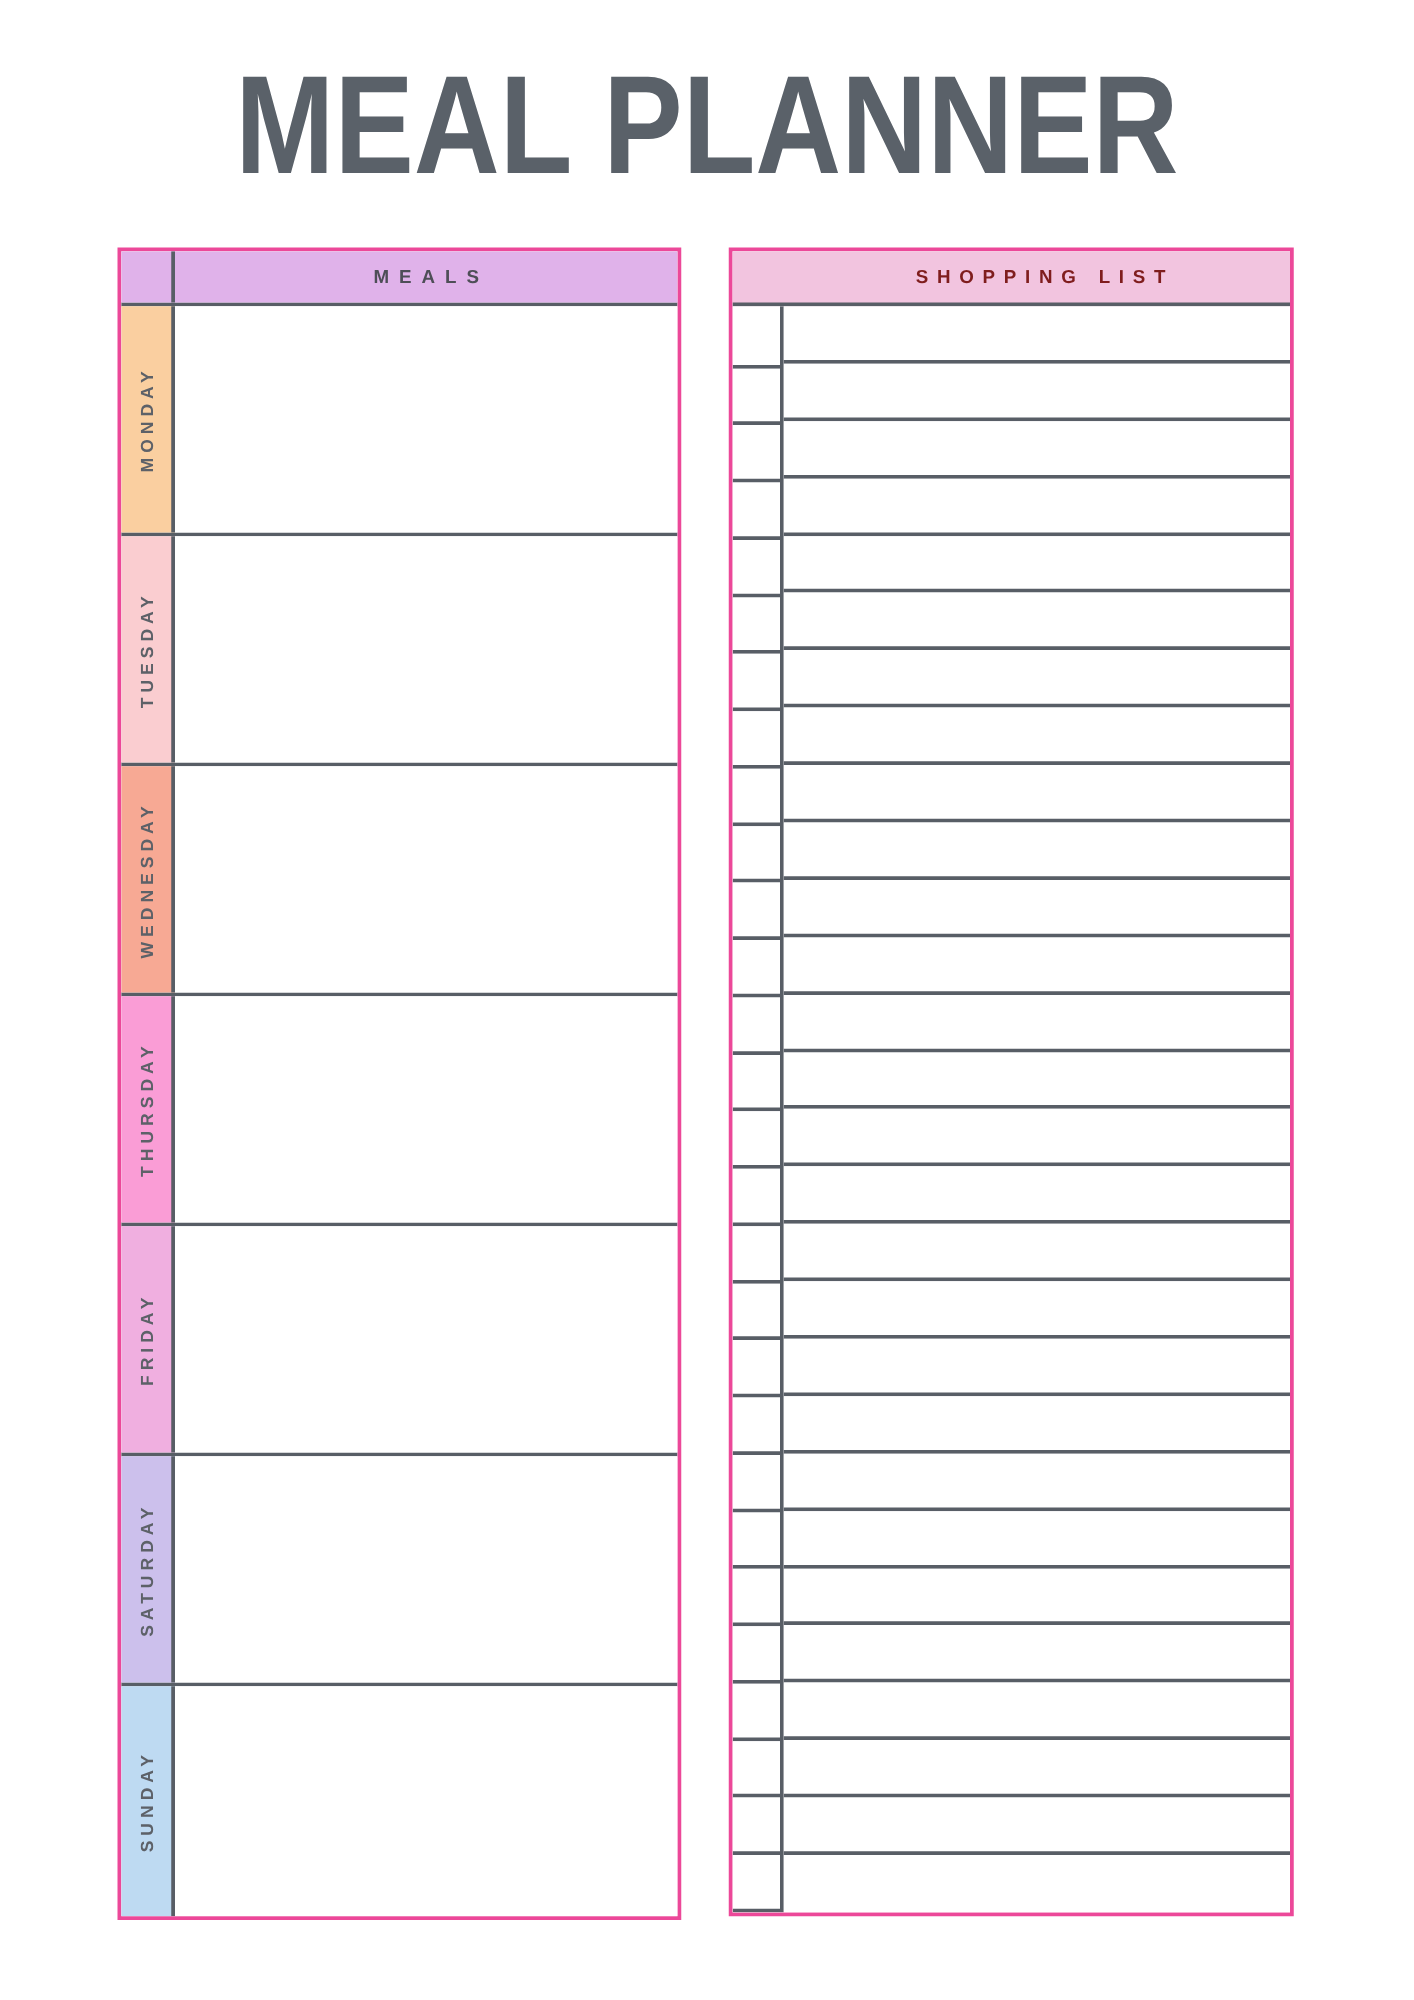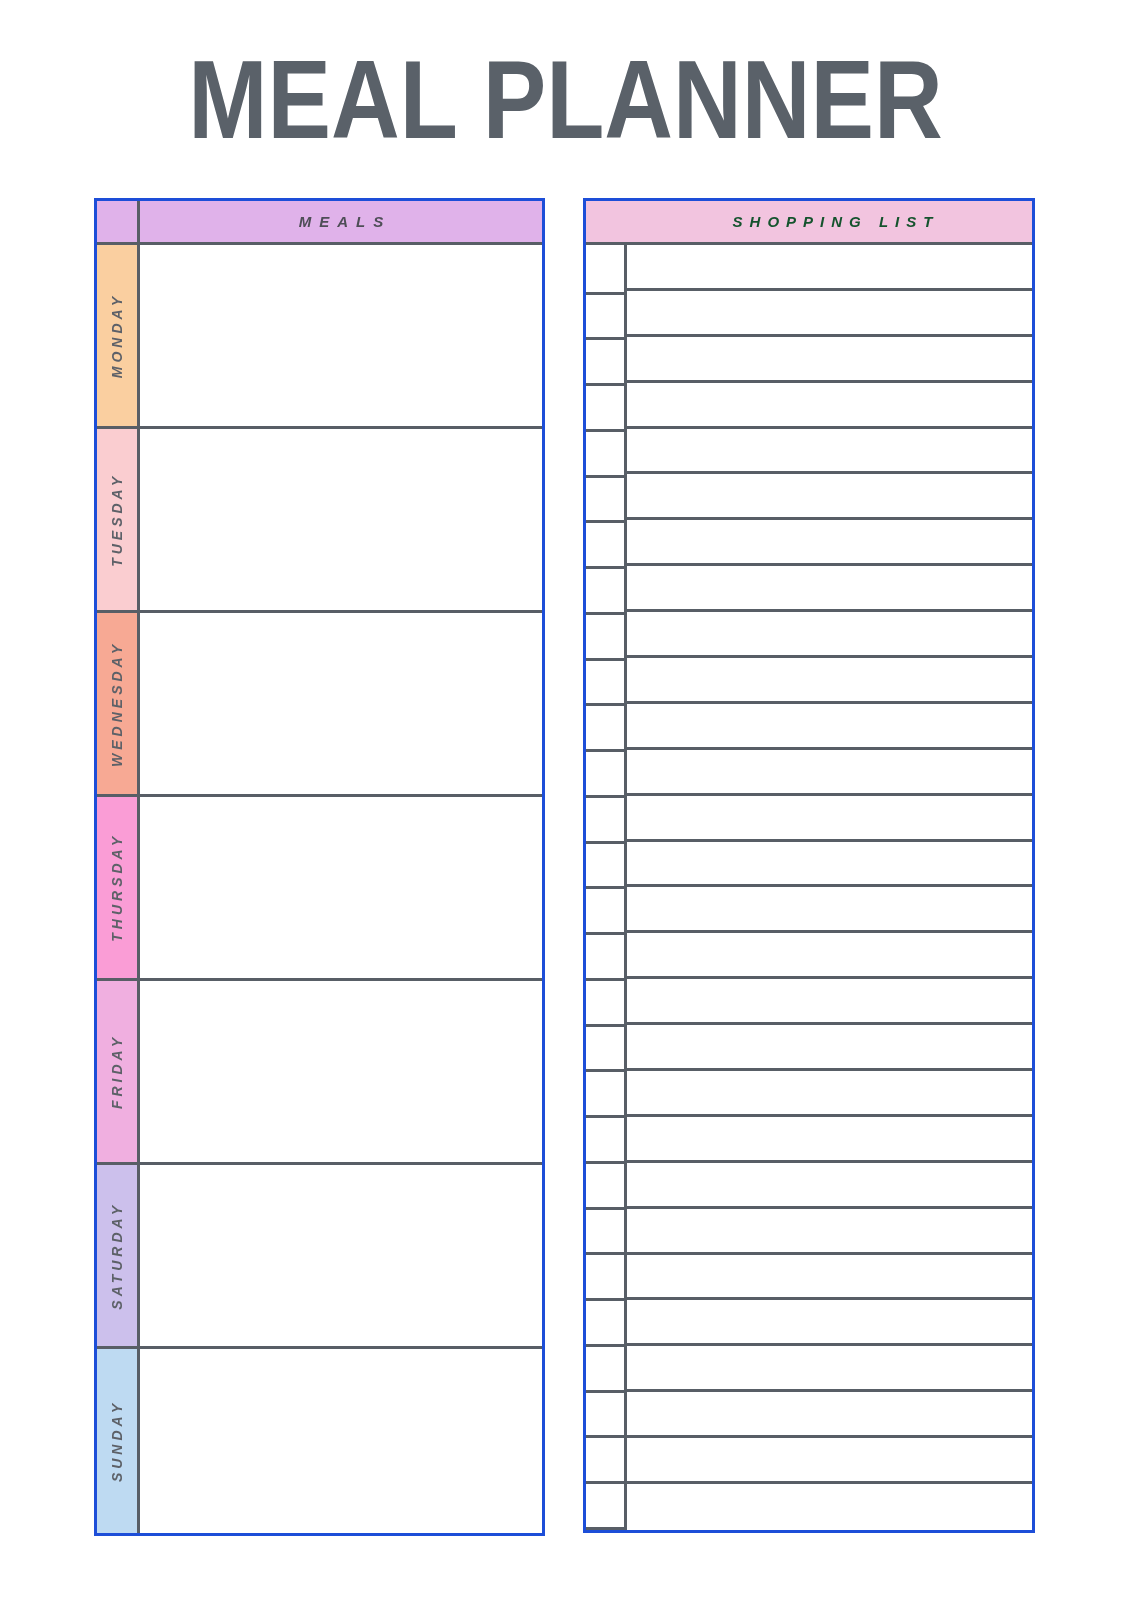--- a/index.html
+++ b/index.html
@@ -26,24 +26,23 @@
     white-space: nowrap;
   }
 
   
   .content {
     margin: 48px 94px 0 94px;
     display: flex;
     gap: 38px;
   }
   .ptable {
-    border: 3px solid #1d4ed8;
+    border: 3px solid #ec4899;
     background: #fff;
     overflow: hidden;
-    font-style: italic;
   }
 
   
   .meals-table { width: 451px; height: 1338px; }
   .meals-header-row {
     display: flex;
     height: 44px;
     border-bottom: 3px solid #585e66;
   }
   .day-col-header {
@@ -79,21 +78,21 @@
   .meal-cell { flex: 1; background: #fff; }
 
   
   .shopping-table { width: 452px; height: 1335px; }
   .shopping-header-cell {
     height: 44px;
     border-bottom: 3px solid #585e66;
     display: flex; align-items: center; justify-content: center;
     font-size: 15px; font-weight: bold;
     letter-spacing: 7px; text-indent: 7px;
-    color: #14532d;
+    color: #7f1d1d;
     padding-left: 47px;
   }
   .shopping-body {
     display: flex;
     height: 1285px;
     overflow: hidden;
   }
   .check-col {
     width: 41px;
     border-right: 3px solid #585e66;

